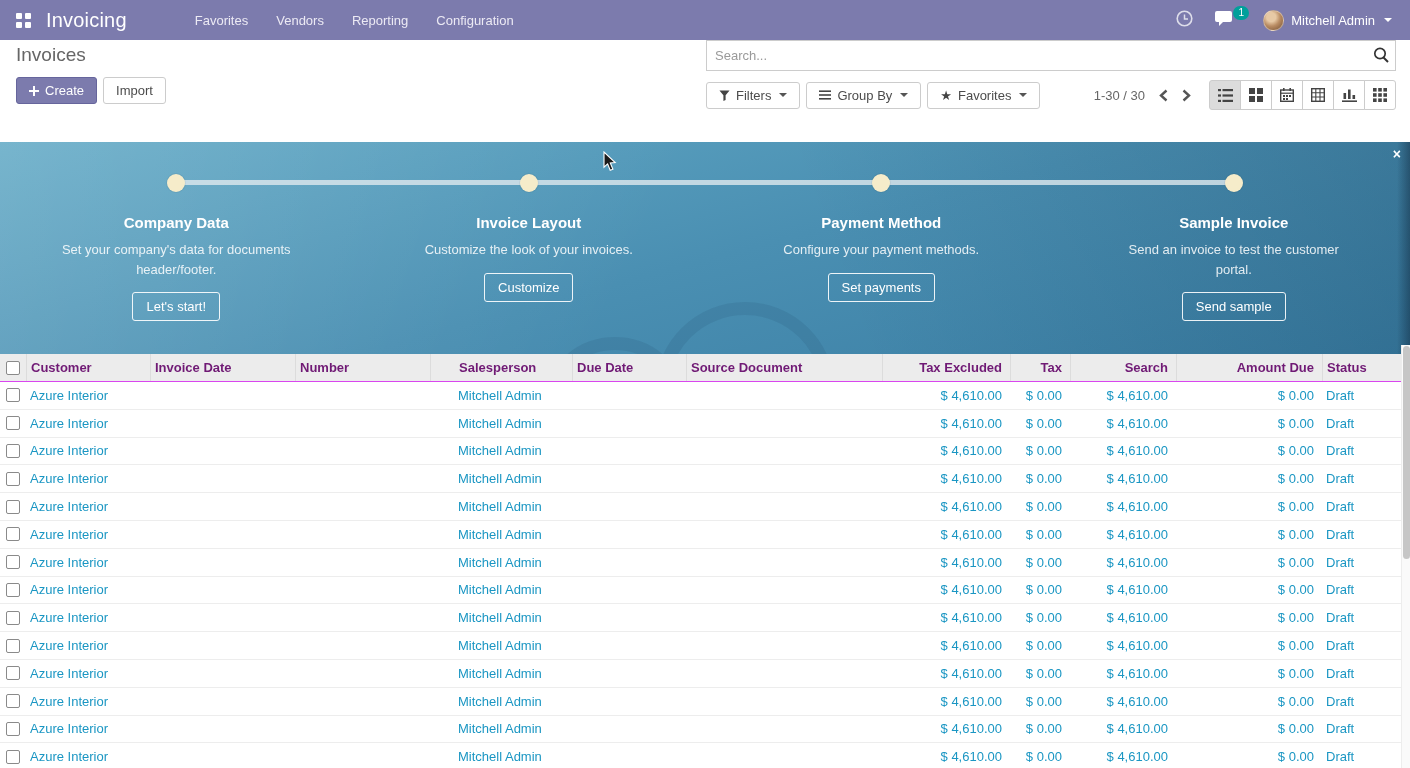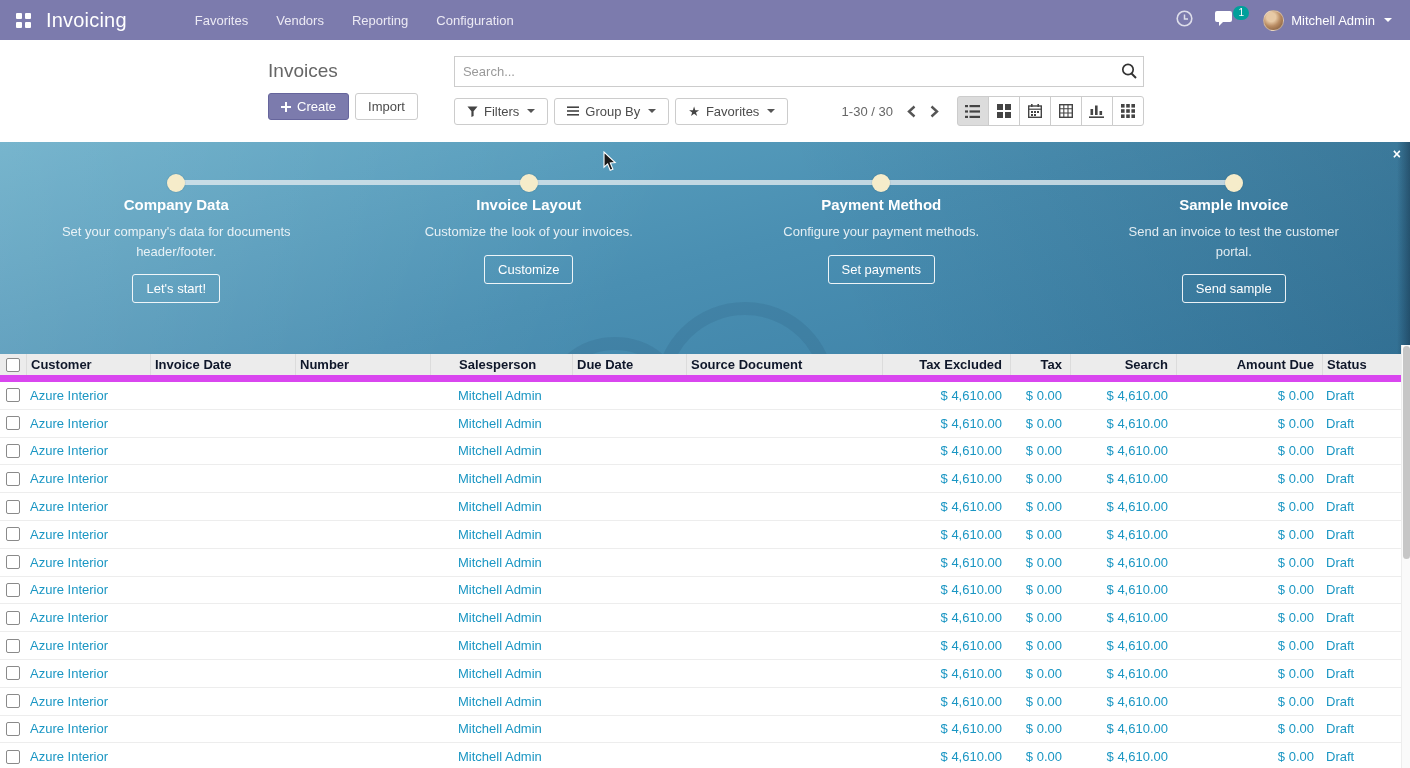--- a/index.html
+++ b/index.html
@@ -14,21 +14,21 @@
   .nav-menu { display:flex; gap:4px; }
   .nav-menu span { color:#eceaf4; font-size:13px; padding:12px 12px; cursor:pointer; }
   .nav-right { display:flex; align-items:center; gap:6px; }
   .nav-icon-btn { position:relative; padding:6px 8px; display:flex; align-items:center; cursor:pointer; }
   .badge { position:absolute; top:2px; right:-6px; background:#00a09b; color:#fff; font-size:10px; line-height:14px; min-width:16px; text-align:center; border-radius:8px; padding:0 3px; }
   .user-menu { display:flex; align-items:center; gap:7px; color:#fff; font-size:13px; padding:6px 6px; cursor:pointer; }
   .avatar { width:21px; height:21px; border-radius:50%; background:radial-gradient(circle at 38% 32%, #e7c9a5 0 26%, #b98c63 52%, #6f4a2d 100%); border:1px solid rgba(255,255,255,.4); }
   .caret-down { width:0; height:0; border-left:4px solid transparent; border-right:4px solid transparent; border-top:4px solid #fff; margin-left:2px; }
 
   
-  .control-panel { height:93px; display:flex; justify-content:center; padding:16px 14px 0 16px;gap:36px; }
+  .control-panel { height:93px; display:flex; justify-content:space-between; padding:0 14px 0 16px;gap:36px; }
   .cp-left h1 { font-size:19px; font-weight:400; color:#666; margin:4px 0 11px; }
   .cp-buttons { display:flex; gap:6px; }
   .btn { font-size:13px; border-radius:3px; padding:5px 12px; cursor:pointer; border:1px solid #ccc; background:#fff; color:#4c4c4c; display:inline-flex; align-items:center; gap:6px; }
   .btn-primary { background:#7c7bad; border-color:#66659c; color:#fff; }
   .cp-right { width:690px; }
   .searchbox { position:relative; }
   .searchbox input { width:100%; height:31px; border:1px solid #ccc; padding:4px 30px 4px 8px; font-size:13px; font-family:"Liberation Sans",sans-serif; color:#4c4c4c; outline:none; }
   .searchbox input::placeholder { color:#9a9a9a; }
   .search-icon { position:absolute; right:6px; top:6px; cursor:pointer; }
   .cp-row2 { margin-top:9px; display:flex; align-items:center; justify-content:space-between; }
@@ -54,28 +54,28 @@
   .banner::after { content:''; position:absolute; right:0; top:0; bottom:0; width:13px;
     background:linear-gradient(to right, rgba(10,30,50,0), rgba(12,32,52,.42)); }
   .ph-circle { position:absolute; border:13px solid rgba(20,50,75,.10); border-radius:50%; }
   .ph-c1 { width:150px; height:150px; left:540px; top:195px; }
   .ph-c2 { width:180px; height:180px; left:655px; top:160px; }
   .banner-close { position:absolute; top:5px; right:9px; color:#fff; font-size:14px; font-weight:bold; cursor:pointer; line-height:14px; z-index:3; }
   .timeline-line { position:absolute; left:12.5%; right:12.5%; top:38px; height:5px; background:rgba(222,233,237,.8); z-index:1; }
   .steps { position:relative; display:flex; height:100%; z-index:2; }
   .step { width:25%; display:flex; flex-direction:column; align-items:center; padding-top:32px; }
   .dot { width:18px; height:18px; border-radius:50%; background:#f6ecca; box-shadow:0 0 0 1px rgba(0,0,0,.05); }
-  .step h3 { margin-top:4px; color:#fff; font-size:15px; font-weight:bold; }
+  .step h3 { margin-top:22px; color:#fff; font-size:15px; font-weight:bold; }
   .step p { margin-top:9px; color:rgba(255,255,255,.85); font-size:13px; text-align:center; width:230px; line-height:1.5; }
   .step .btn-ghost { margin-top:13px; background:transparent; border:1px solid rgba(255,255,255,.9); color:#fff; font-size:13px; border-radius:3px; padding:6px 13px; cursor:pointer; }
 
   
   .list-view { position:relative; width:1401px; }
   .trow { display:flex; width:100%; }
-  .thead { height:28px; background:#ececec; border-bottom:7px solid #d946ef; font-weight:bold; color:#0f172a; }
+  .thead { height:28px; background:#ececec; border-bottom:1px solid #d946ef; font-weight:bold; color:#701a75; }
   .thead .cell { border-left:1px solid #dcdcdc; }
   .thead .cell:first-child { border-left:none; }
   .cell { font-size:13px; display:flex; align-items:center; padding:0 4px; overflow:hidden; white-space:nowrap; }
   .num { justify-content:flex-end; padding-right:8px; }
   .col-cb { width:26px; justify-content:center; }
   .col-customer { width:124px; }
   .col-date { width:145px; }
   .col-number { width:135px; }
   .col-sales { width:142px;padding-left:28px; }
   .col-due { width:114px; }

